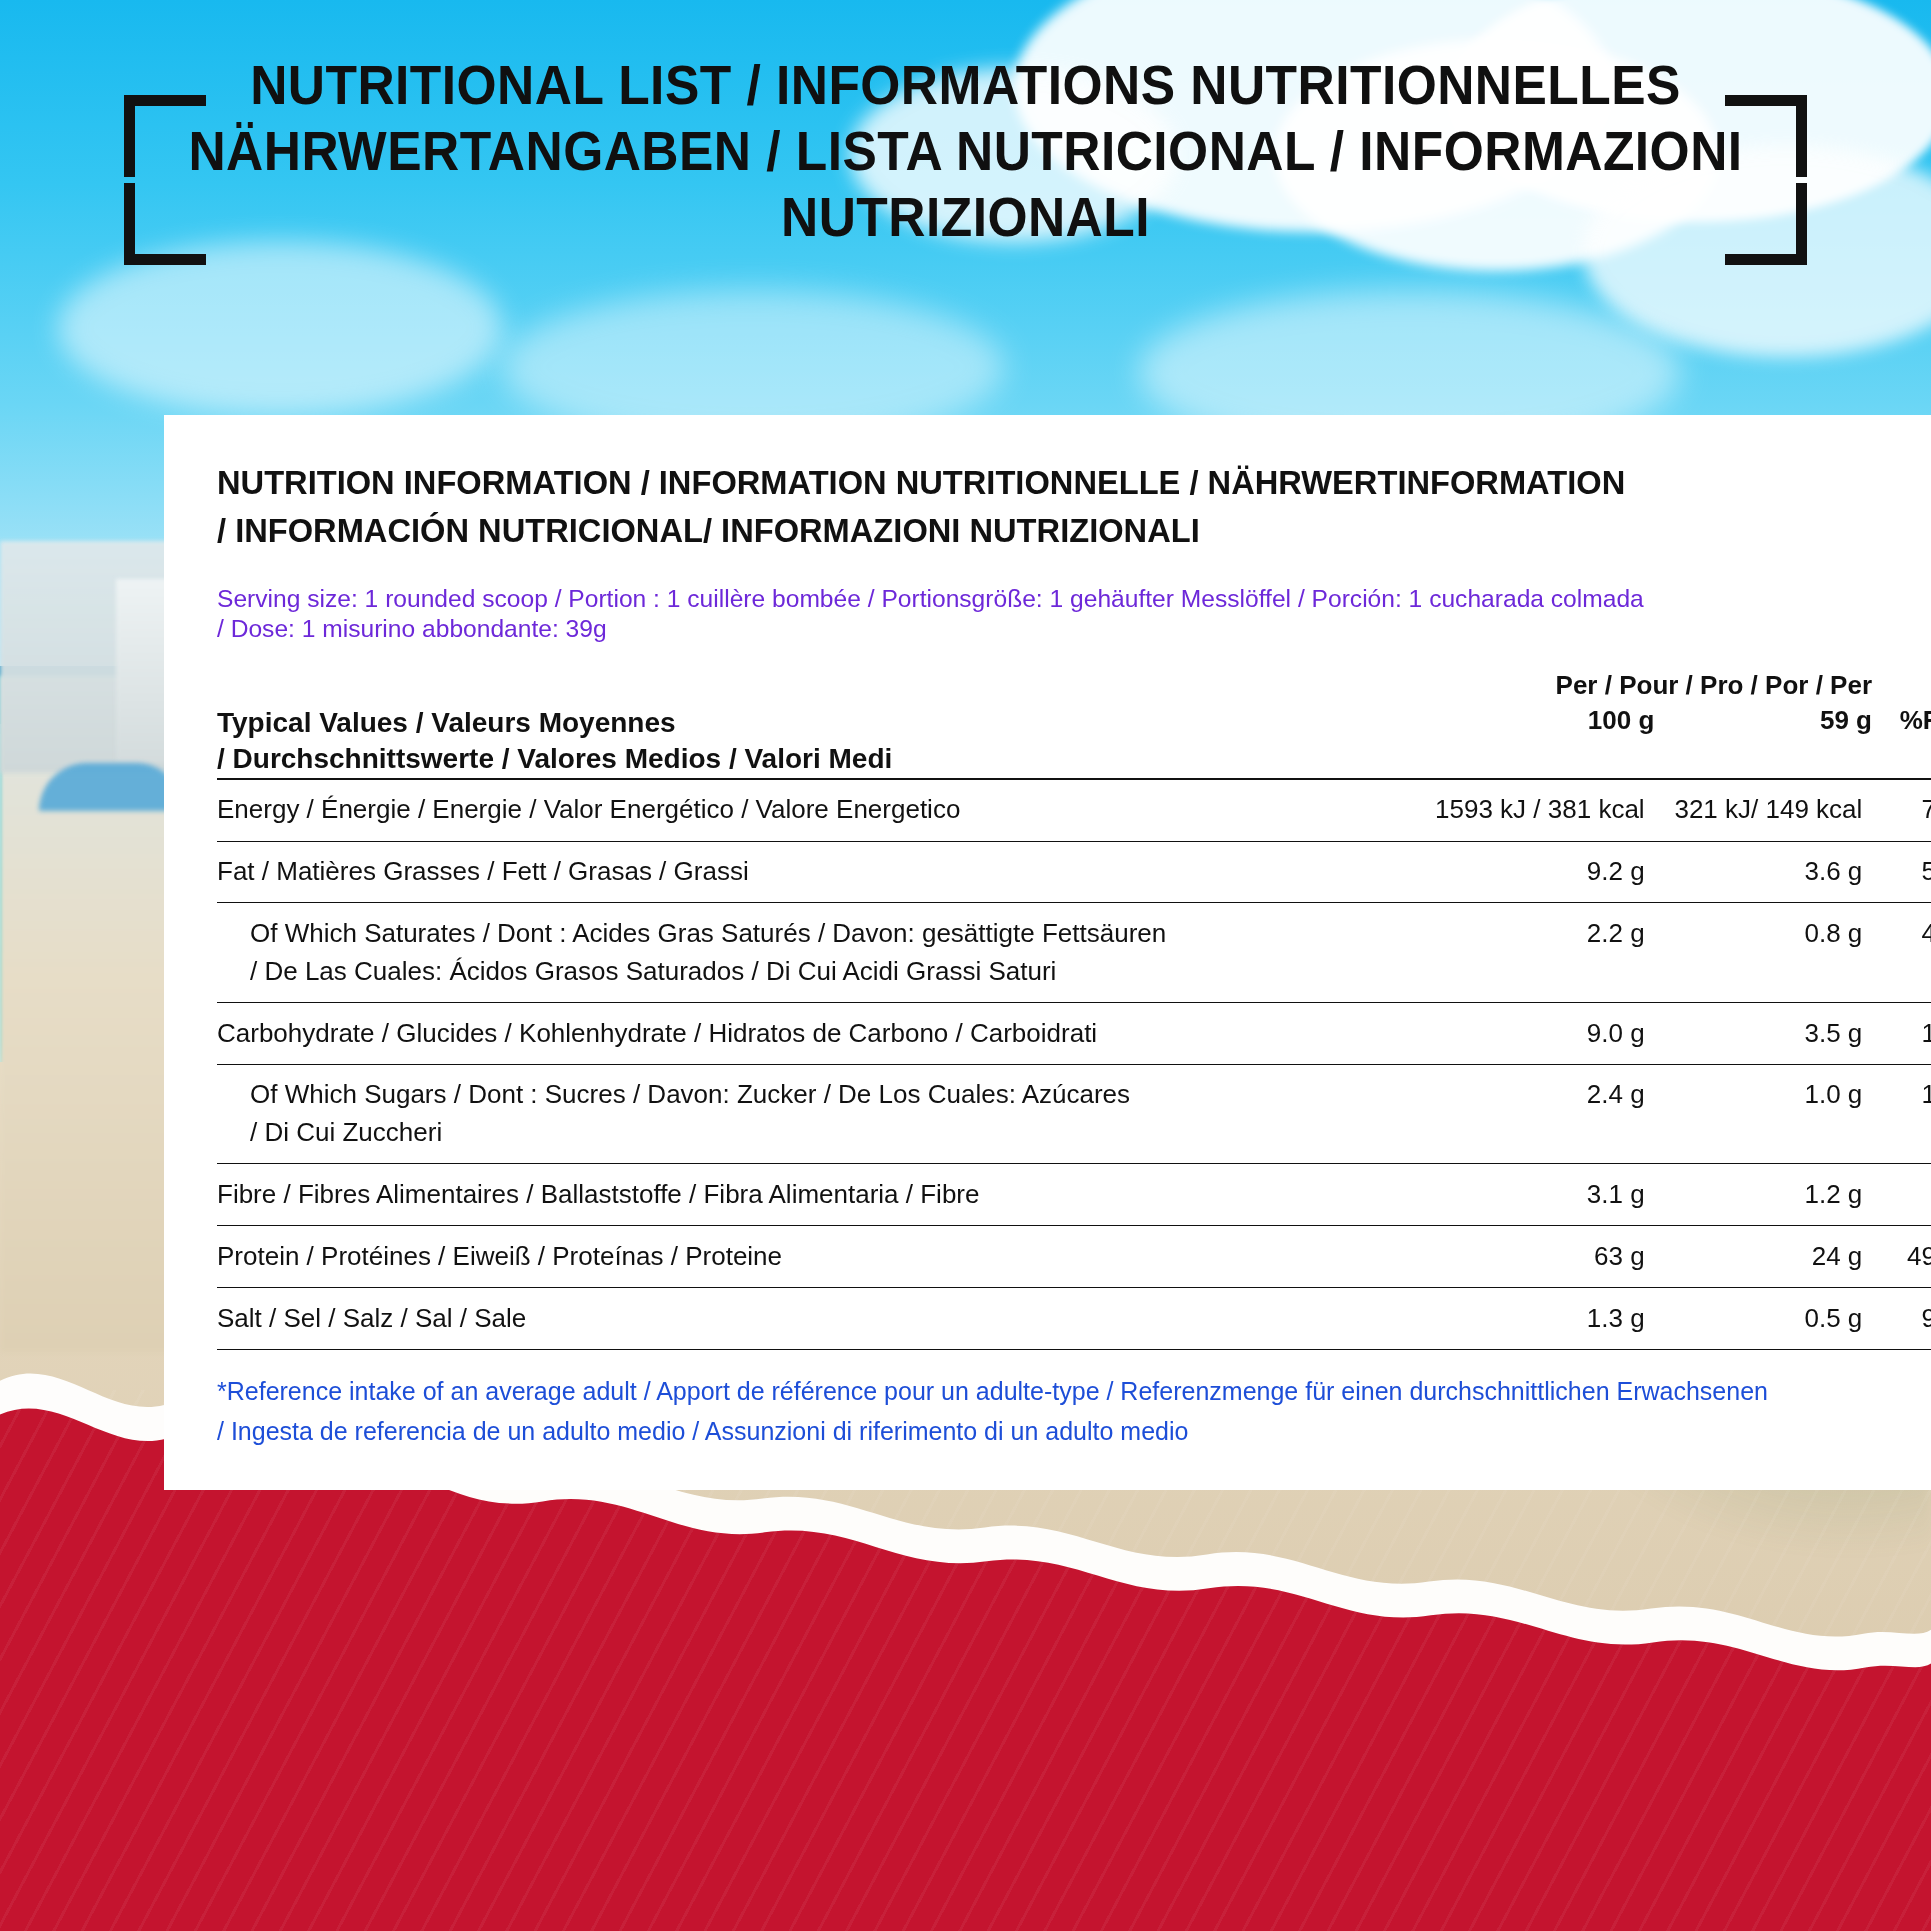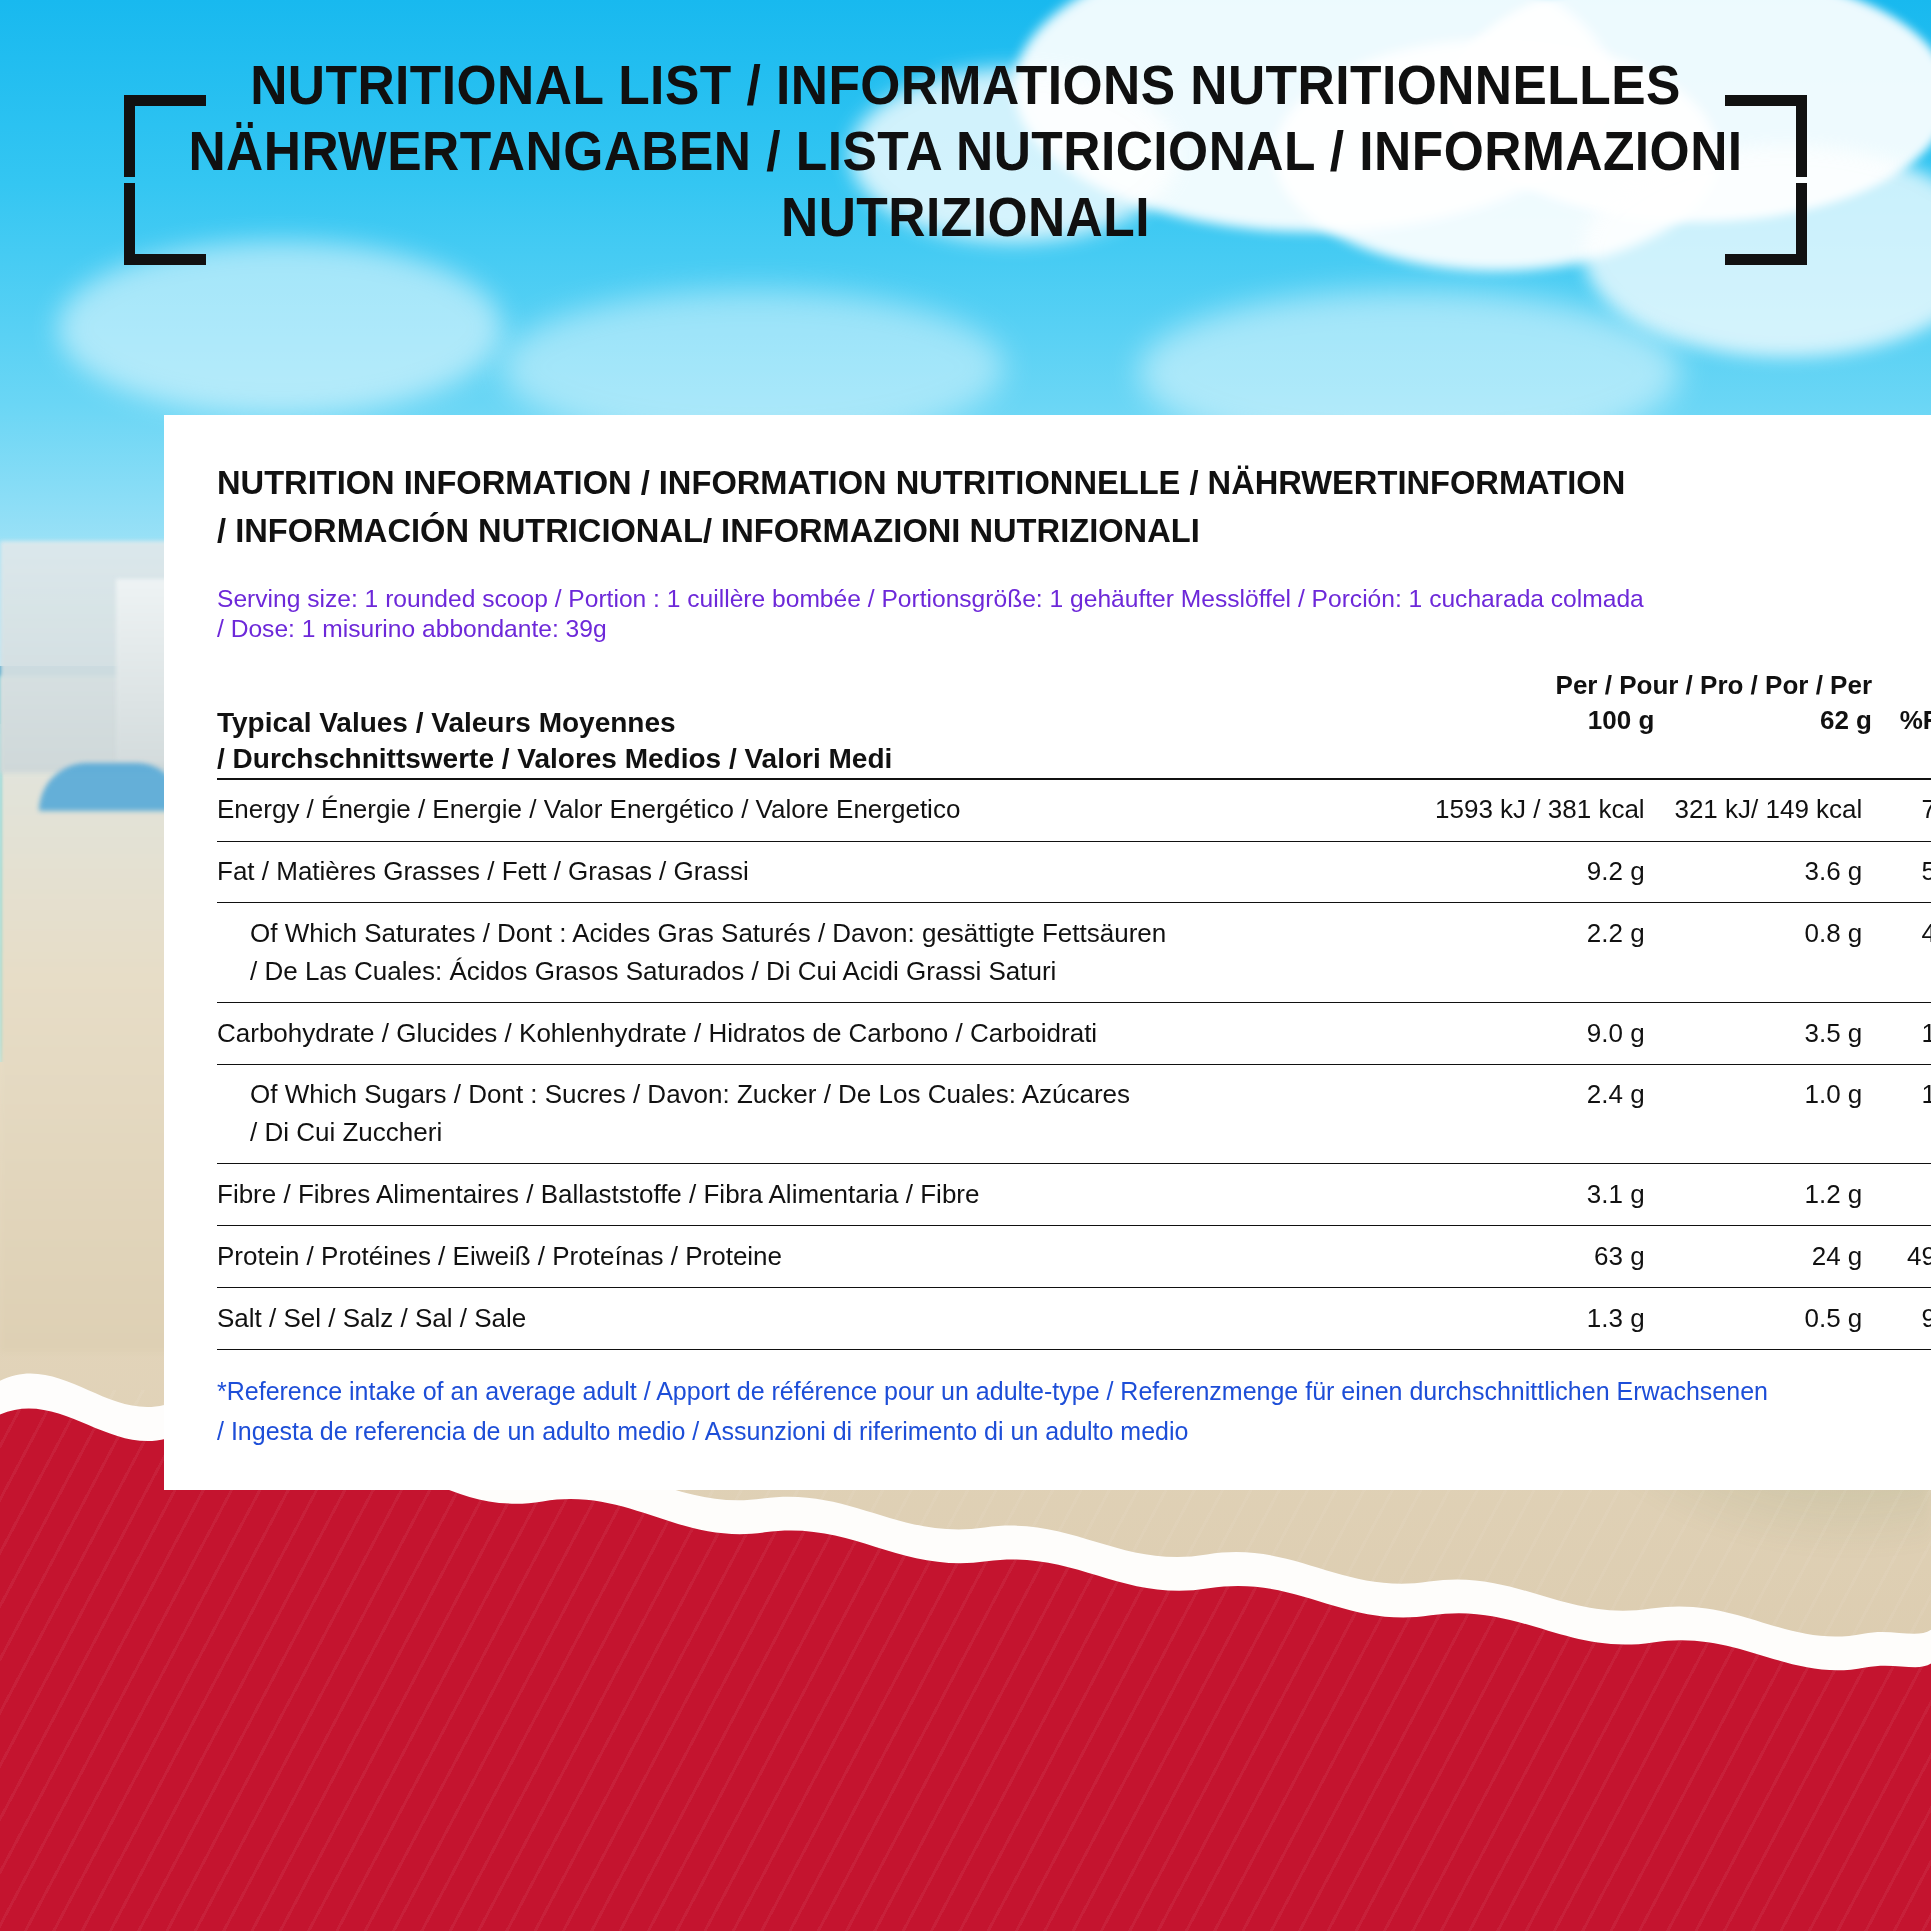--- a/index.html
+++ b/index.html
@@ -336,21 +336,21 @@
           <th style="border:none;padding:0;"></th>
           <th class="hdr-top-span" colspan="2" style="border:none;padding-bottom:3.9px;">Per / Pour / Pro / Por / Per</th>
           <th style="border:none;padding:0;"></th>
         </tr>
         <tr class="thead-row">
           <th class="th-name">
             <div>Typical Values / Valeurs Moyennes</div>
             <div>/ Durchschnittswerte / Valores Medios / Valori Medi</div>
           </th>
           <th class="th-100">100 g</th>
-          <th class="th-39">62 g</th>
+          <th class="th-39">59 g</th>
           <th class="th-ri">%RI*</th>
         </tr>
       </thead>
       <tbody id="nutri-body">
           <tr class="datarow">
             <td class="name">
               <div>Energy / Énergie / Energie / Valor Energético / Valore Energetico</div>
             </td>
             <td class="v100">1593 kJ / 381 kcal</td>
             <td class="v39">321 kJ/ 149 kcal</td>

